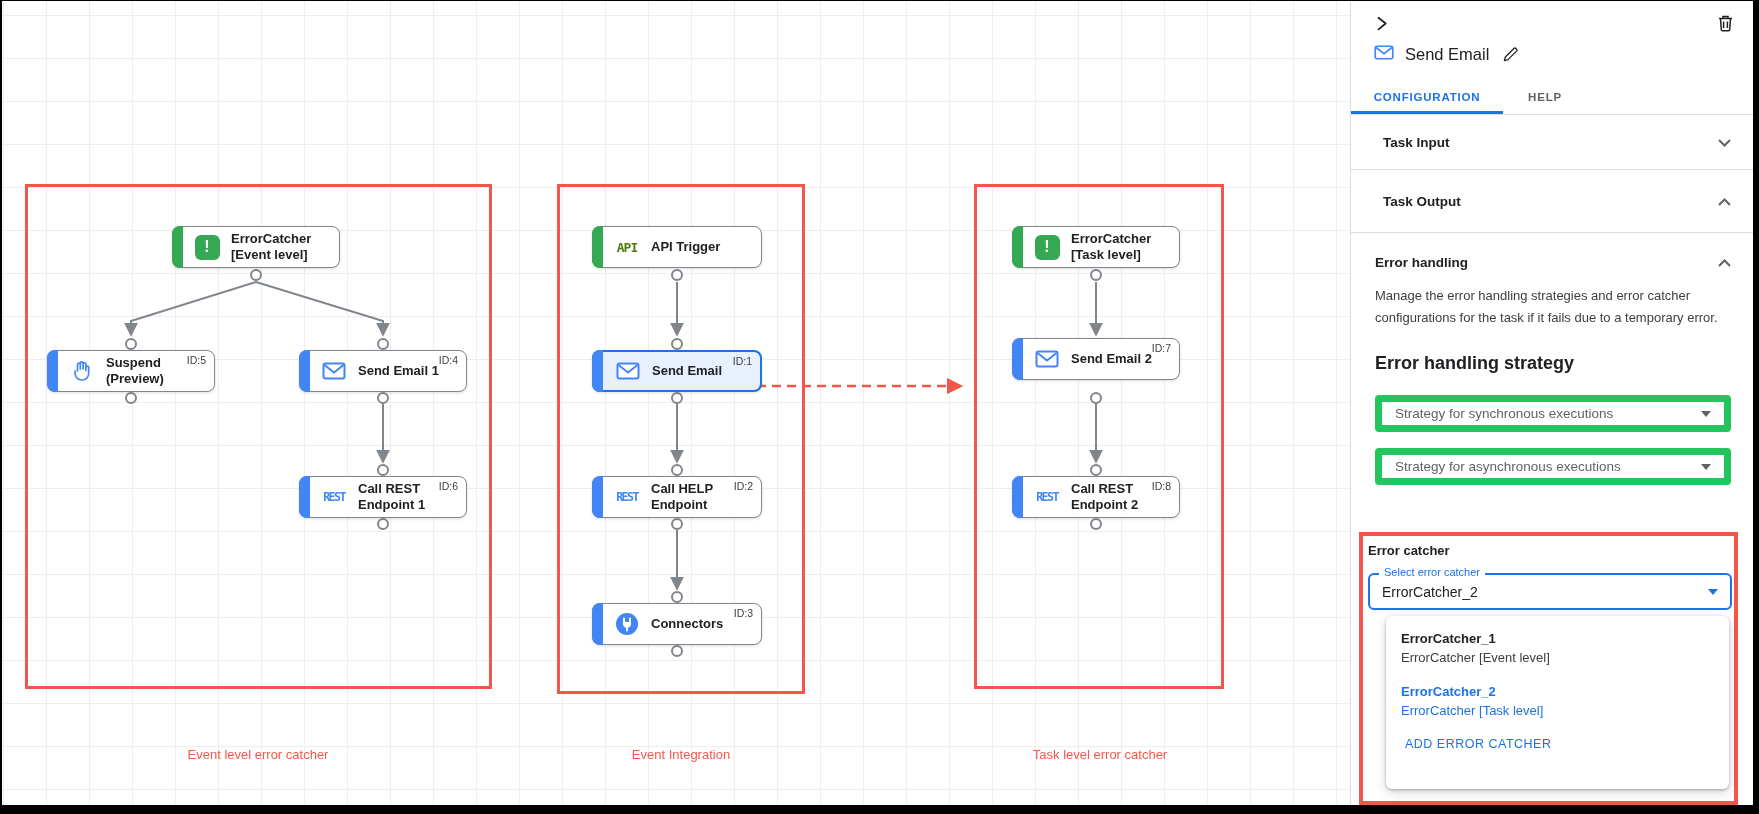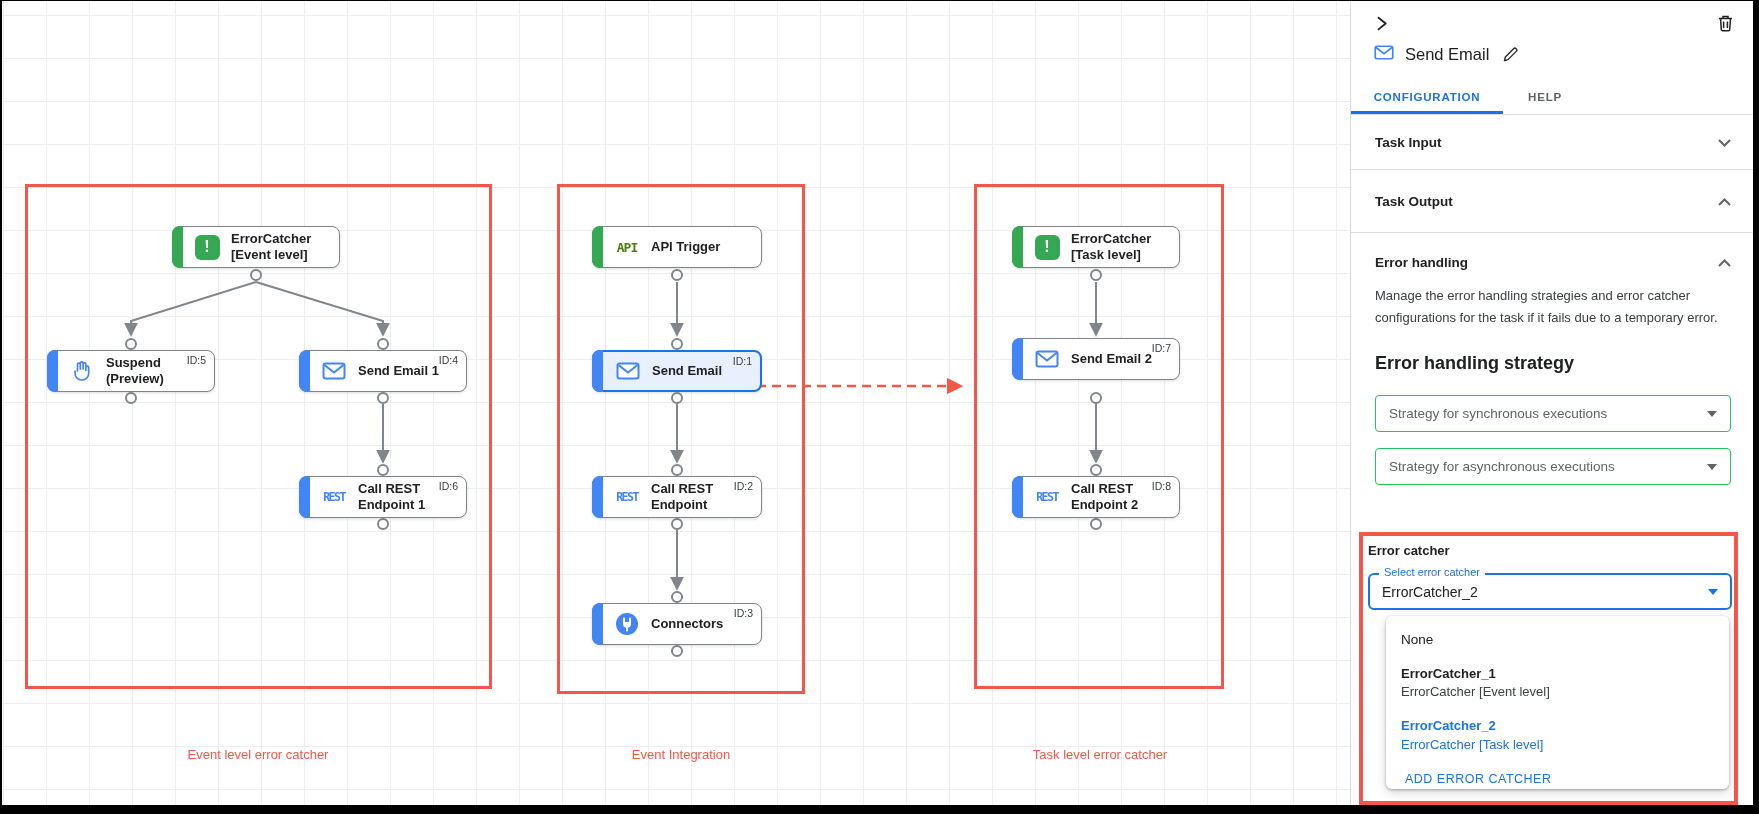--- a/index.html
+++ b/index.html
@@ -39,29 +39,29 @@
   .p-title { display:flex; align-items:center; gap:11px; padding:13px 24px 0 23px; }
   .p-title .t { font-size:16.5px; color:#202124; }
   .p-title .edit { margin-left:3px; }
   .tabs { display:flex; margin-top:15px; border-bottom:1px solid #dadce0; }
   .tab { height:35px; display:flex; align-items:center; justify-content:center; font-size:11.5px; font-weight:700;
     letter-spacing:.8px; color:#5f6368; cursor:pointer; }
   .tab.t1 { width:152px; }
   .tab.t2 { width:84px; }
   .tab.active { color:#1a73e8; box-shadow:inset 0 -3px 0 #1a73e8; }
   .sec { display:flex; justify-content:space-between; align-items:center; padding:0 22px 0 24px; border-bottom:1px solid #dadce0; }
-  .sec .lbl { font-size:13.5px; font-weight:700; color:#202124; }
+  .sec .lbl { font-size:13.5px; font-weight:700; color:#202124;margin-left:8px; }
   .sec.s1 { height:55px; }
   .sec.s2 { height:63px; }
   .eh { padding:0 22px 0 24px; }
   .eh-head { display:flex; justify-content:space-between; align-items:center; padding-top:20px; }
   .desc { font-size:13px; color:#3c4043; line-height:1.66; margin-top:14px; }
   .learn { color:#681da8; text-decoration:underline; cursor:pointer; }
   .strat-label { font-size:18px; font-weight:700; color:#202124; margin-top:25px; }
-  .dd { height:37px; border:1px solid #22c55e; border-radius:4px; display:flex; align-items:center;
+  .dd { height:37px; border:7px solid #22c55e; border-radius:4px; display:flex; align-items:center;
     justify-content:space-between; padding:0 13px; font-size:13.5px; color:#5f6368; cursor:pointer; background:#fff; }
   .dd.d1 { margin-top:21px; }
   .dd.d2 { margin-top:16px; }
   .car { width:0; height:0; border-left:5px solid transparent; border-right:5px solid transparent; border-top:6px solid #5f6368; }
   .car.blue { border-top-color:#1a73e8; }
 
   .annot { position:absolute; left:8px; top:531px; width:379px; height:273px; border:4px solid #f4574a; padding:7px 0 0 5px; }
   .ec-label { font-size:13px; font-weight:700; color:#202124; }
   .select { position:relative; margin-top:15px; width:364px; height:37px; border:2.5px solid #1a73e8; border-radius:6px;
     display:flex; align-items:center; justify-content:space-between; padding:0 12px; background:#fff; cursor:pointer; }
@@ -199,21 +199,21 @@
       </span>
       <span class="nlabel">Send Email</span>
       <span class="nid">ID:1</span>
     </div>
 
     <div class="node" style="left:590px; top:475px; width:170px;">
       <span class="bar blue"></span>
       <span class="nicon">
           <span class="rest-ic">REST</span>
         </span>
-      <span class="nlabel">Call REST Endpoint</span>
+      <span class="nlabel">Call HELP Endpoint</span>
       <span class="nid">ID:2</span>
     </div>
 
     <div class="node" style="left:590px; top:602px; width:170px;">
       <span class="bar blue"></span>
       <span class="nicon">
         <svg width="26" height="26" viewBox="0 0 26 26">
             <circle cx="13" cy="13" r="11" fill="#4285f4"></circle>
             <path d="M10 7.5 v3.5 M16 7.5 v3.5" stroke="#fff" stroke-width="2" stroke-linecap="round"></path>
             <path d="M9 11 h8 v1.8 a4 4 0 0 1 -8 0 z" fill="#fff"></path>
@@ -338,23 +338,20 @@
       <div class="ec-label">Error catcher</div>
       <div class="select">
         <span class="flabel">Select error catcher</span>
         <span class="val">ErrorCatcher_2</span>
         <span class="car blue"></span>
       </div>
     </div>
 
     <div class="menu">
       <div class="mi">
-        <div class="nm">None</div>
-      </div>
-      <div class="mi">
         <div class="nm b">ErrorCatcher_1</div>
         <div class="sub">ErrorCatcher [Event level]</div>
       </div>
       <div class="mi sel">
         <div class="nm b">ErrorCatcher_2</div>
         <div class="sub">ErrorCatcher [Task level]</div>
       </div>
       <div class="madd">ADD ERROR CATCHER</div>
     </div>
 

